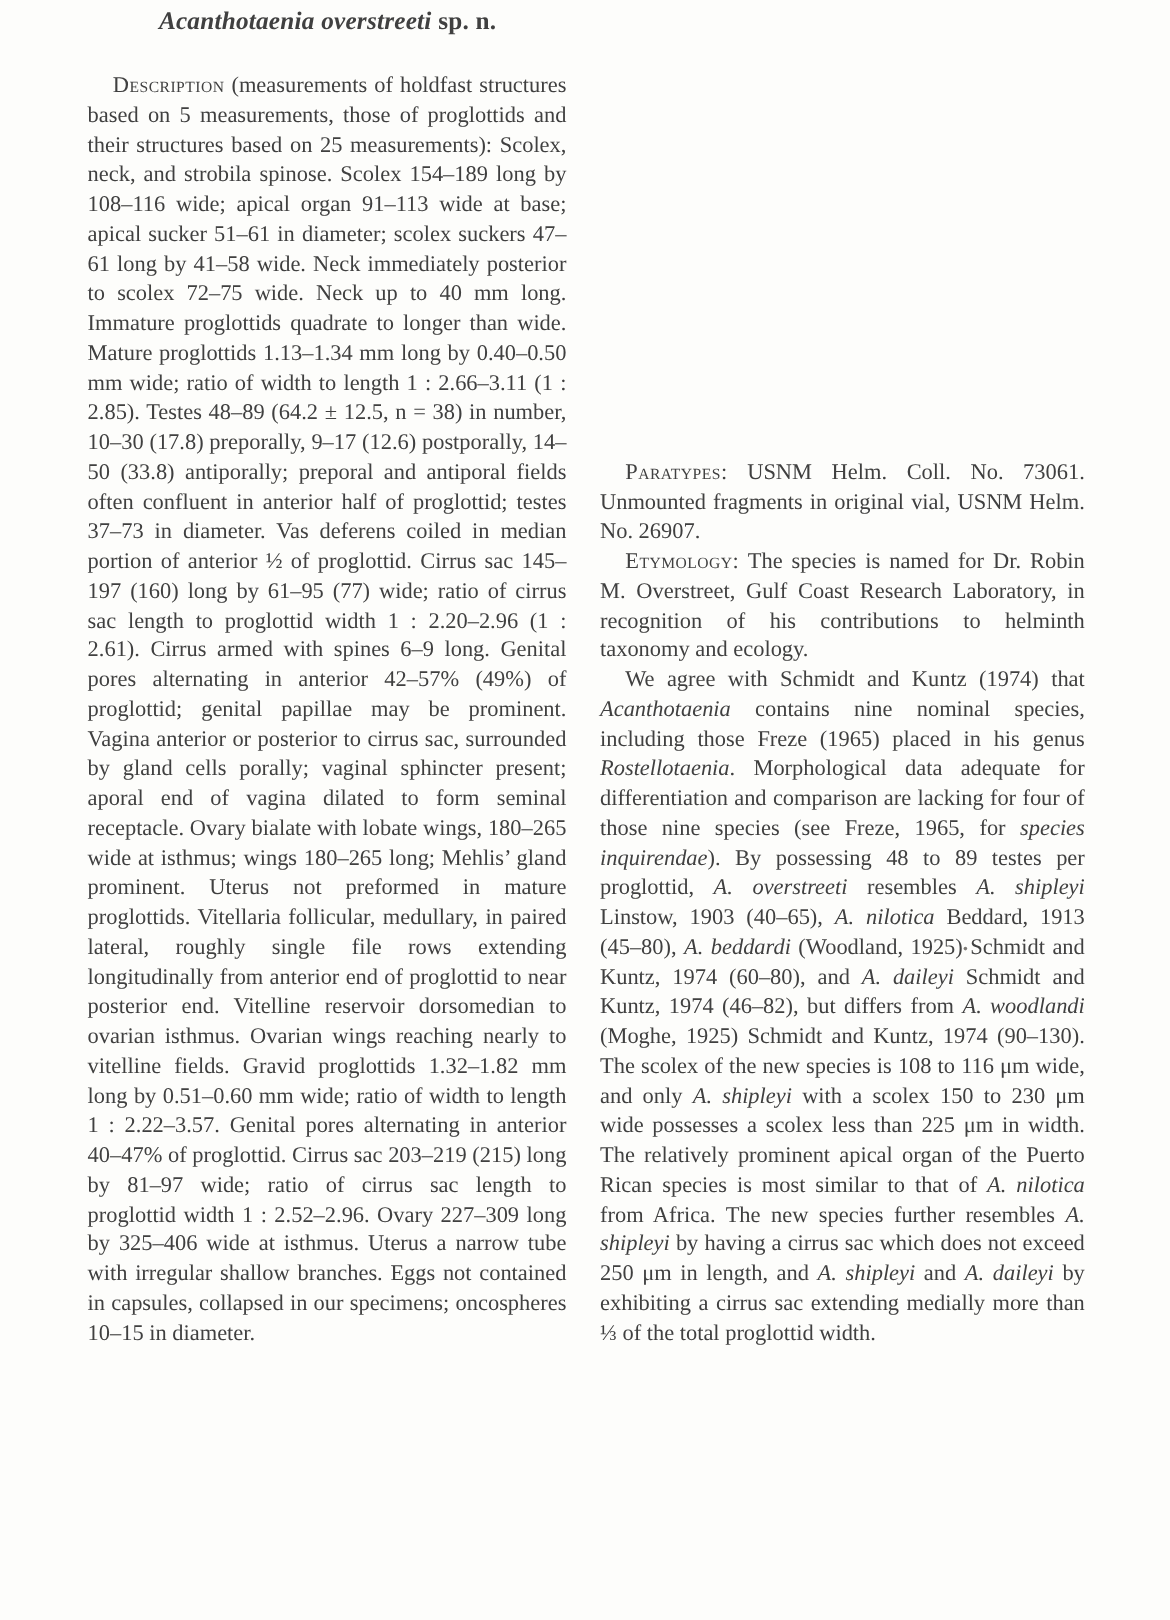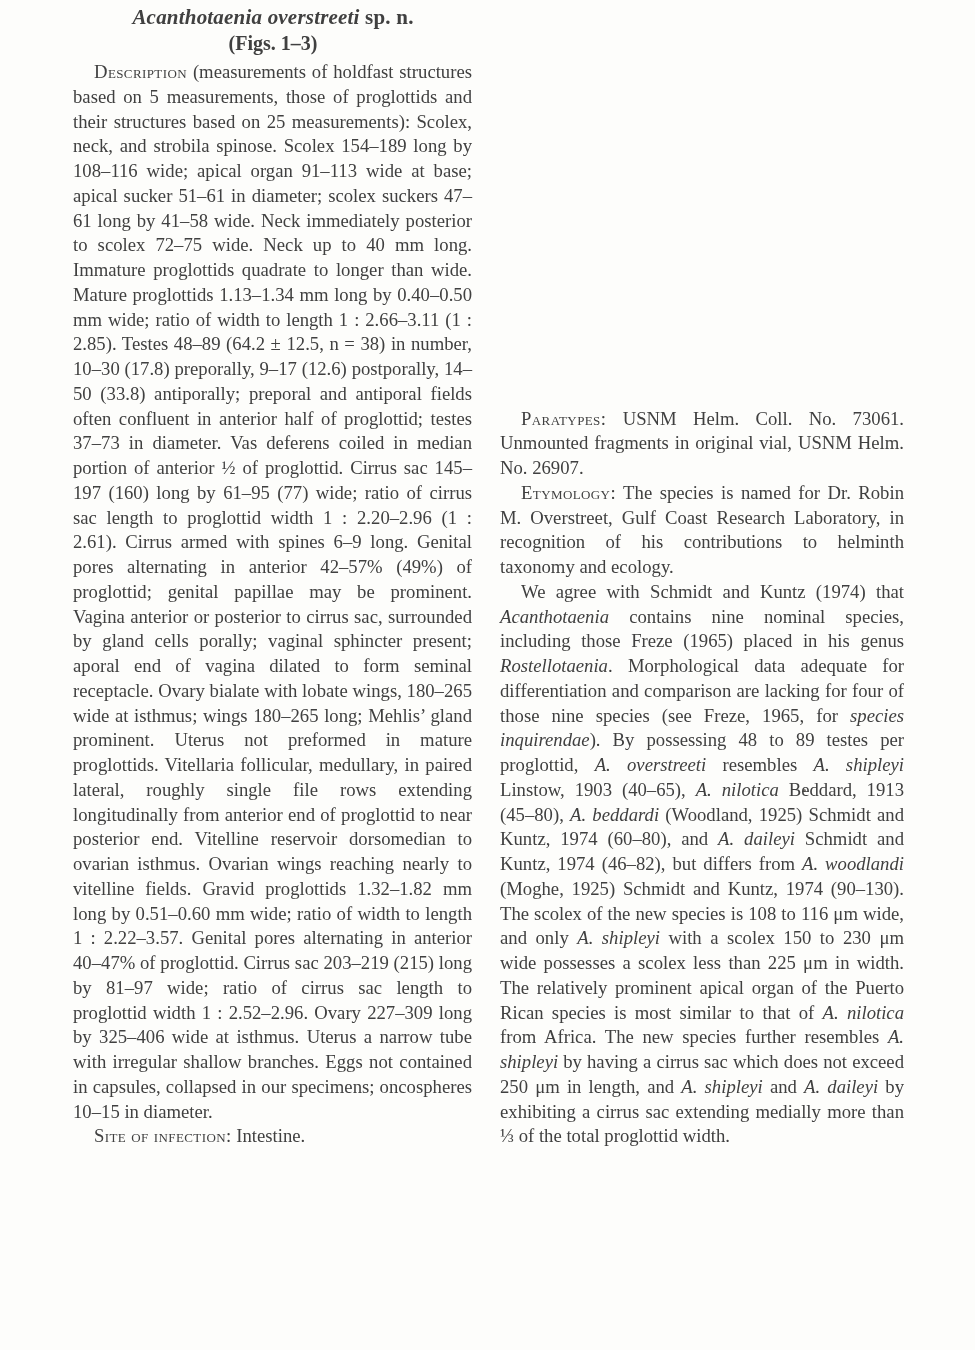--- a/index.html
+++ b/index.html
@@ -65,28 +65,26 @@
     opacity: 0.65;
   }
 </style>
 </head>
 <body>
 
 <div class="page">
 
   <div class="title-block">
     <div class="title-line1"><span class="run-bi">Acanthotaenia overstreeti</span><span class="run-b"> sp. n.</span></div>
-    <div class="title-line2"><span class="run-b">(Figs. 1–3)</span></div>
   </div>
 
   <div class="columns">
 
     <div class="col-left">
       <p class="body-par"><span class="run-sc">Description</span><span> (measurements of holdfast structures based on 5 measurements, those of proglottids and their structures based on 25 measurements): Scolex, neck, and strobila spinose. Scolex 154–189 long by 108–116 wide; apical organ 91–113 wide at base; apical sucker 51–61 in diameter; scolex suckers 47–61 long by 41–58 wide. Neck immediately posterior to scolex 72–75 wide. Neck up to 40 mm long. Immature proglottids quadrate to longer than wide. Mature proglottids 1.13–1.34 mm long by 0.40–0.50 mm wide; ratio of width to length 1 : 2.66–3.11 (1 : 2.85). Testes 48–89 (64.2 ± 12.5, n = 38) in number, 10–30 (17.8) preporally, 9–17 (12.6) postporally, 14–50 (33.8) antiporally; preporal and antiporal fields often confluent in anterior half of proglottid; testes 37–73 in diameter. Vas deferens coiled in median portion of anterior ½ of proglottid. Cirrus sac 145–197 (160) long by 61–95 (77) wide; ratio of cirrus sac length to proglottid width 1 : 2.20–2.96 (1 : 2.61). Cirrus armed with spines 6–9 long. Genital pores alternating in anterior 42–57% (49%) of proglottid; genital papillae may be prominent. Vagina anterior or posterior to cirrus sac, surrounded by gland cells porally; vaginal sphincter present; aporal end of vagina dilated to form seminal receptacle. Ovary bialate with lobate wings, 180–265 wide at isthmus; wings 180–265 long; Mehlis’ gland prominent. Uterus not preformed in mature proglottids. Vitellaria follicular, medullary, in paired lateral, roughly single file rows extending longitudinally from anterior end of proglottid to near posterior end. Vitelline reservoir dorsomedian to ovarian isthmus. Ovarian wings reaching nearly to vitelline fields. Gravid proglottids 1.32–1.82 mm long by 0.51–0.60 mm wide; ratio of width to length 1 : 2.22–3.57. Genital pores alternating in anterior 40–47% of proglottid. Cirrus sac 203–219 (215) long by 81–97 wide; ratio of cirrus sac length to proglottid width 1 : 2.52–2.96. Ovary 227–309 long by 325–406 wide at isthmus. Uterus a narrow tube with irregular shallow branches. Eggs not contained in capsules, collapsed in our specimens; oncospheres 10–15 in diameter.</span></p>
-      <p class="body-par"><span class="run-sc">Site of infection:</span><span> Intestine.</span></p>
     </div>
 
     <div class="col-right">
       <p class="body-par"><span class="run-sc">Paratypes:</span><span> USNM Helm. Coll. No. 73061. Unmounted fragments in original vial, USNM Helm. No. 26907.</span></p>
       <p class="body-par"><span class="run-sc">Etymology:</span><span> The species is named for Dr. Robin M. Overstreet, Gulf Coast Research Laboratory, in recognition of his contributions to helminth taxonomy and ecology.</span></p>
       <p class="body-par"><span>We agree with Schmidt and Kuntz (1974) that </span><span class="run-i">Acanthotaenia</span><span> contains nine nominal species, including those Freze (1965) placed in his genus </span><span class="run-i">Rostellotaenia</span><span>. Morphological data adequate for differentiation and comparison are lacking for four of those nine species (see Freze, 1965, for </span><span class="run-i">species inquirendae</span><span>). By possessing 48 to 89 testes per proglottid, </span><span class="run-i">A. overstreeti</span><span> resembles </span><span class="run-i">A. shipleyi</span><span> Linstow, 1903 (40–65), </span><span class="run-i">A. nilotica</span><span> Beddard, 1913 (45–80), </span><span class="run-i">A. beddardi</span><span> (Woodland, 1925) Schmidt and Kuntz, 1974 (60–80), and </span><span class="run-i">A. daileyi</span><span> Schmidt and Kuntz, 1974 (46–82), but differs from </span><span class="run-i">A. woodlandi</span><span> (Moghe, 1925) Schmidt and Kuntz, 1974 (90–130). The scolex of the new species is 108 to 116 μm wide, and only </span><span class="run-i">A. shipleyi</span><span> with a scolex 150 to 230 μm wide possesses a scolex less than 225 μm in width. The relatively prominent apical organ of the Puerto Rican species is most similar to that of </span><span class="run-i">A. nilotica</span><span> from Africa. The new species further resembles </span><span class="run-i">A. shipleyi</span><span> by having a cirrus sac which does not exceed 250 μm in length, and </span><span class="run-i">A. shipleyi</span><span> and </span><span class="run-i">A. daileyi</span><span> by exhibiting a cirrus sac extending medially more than ⅓ of the total proglottid width.</span></p>
     </div>
 
   </div>
 

